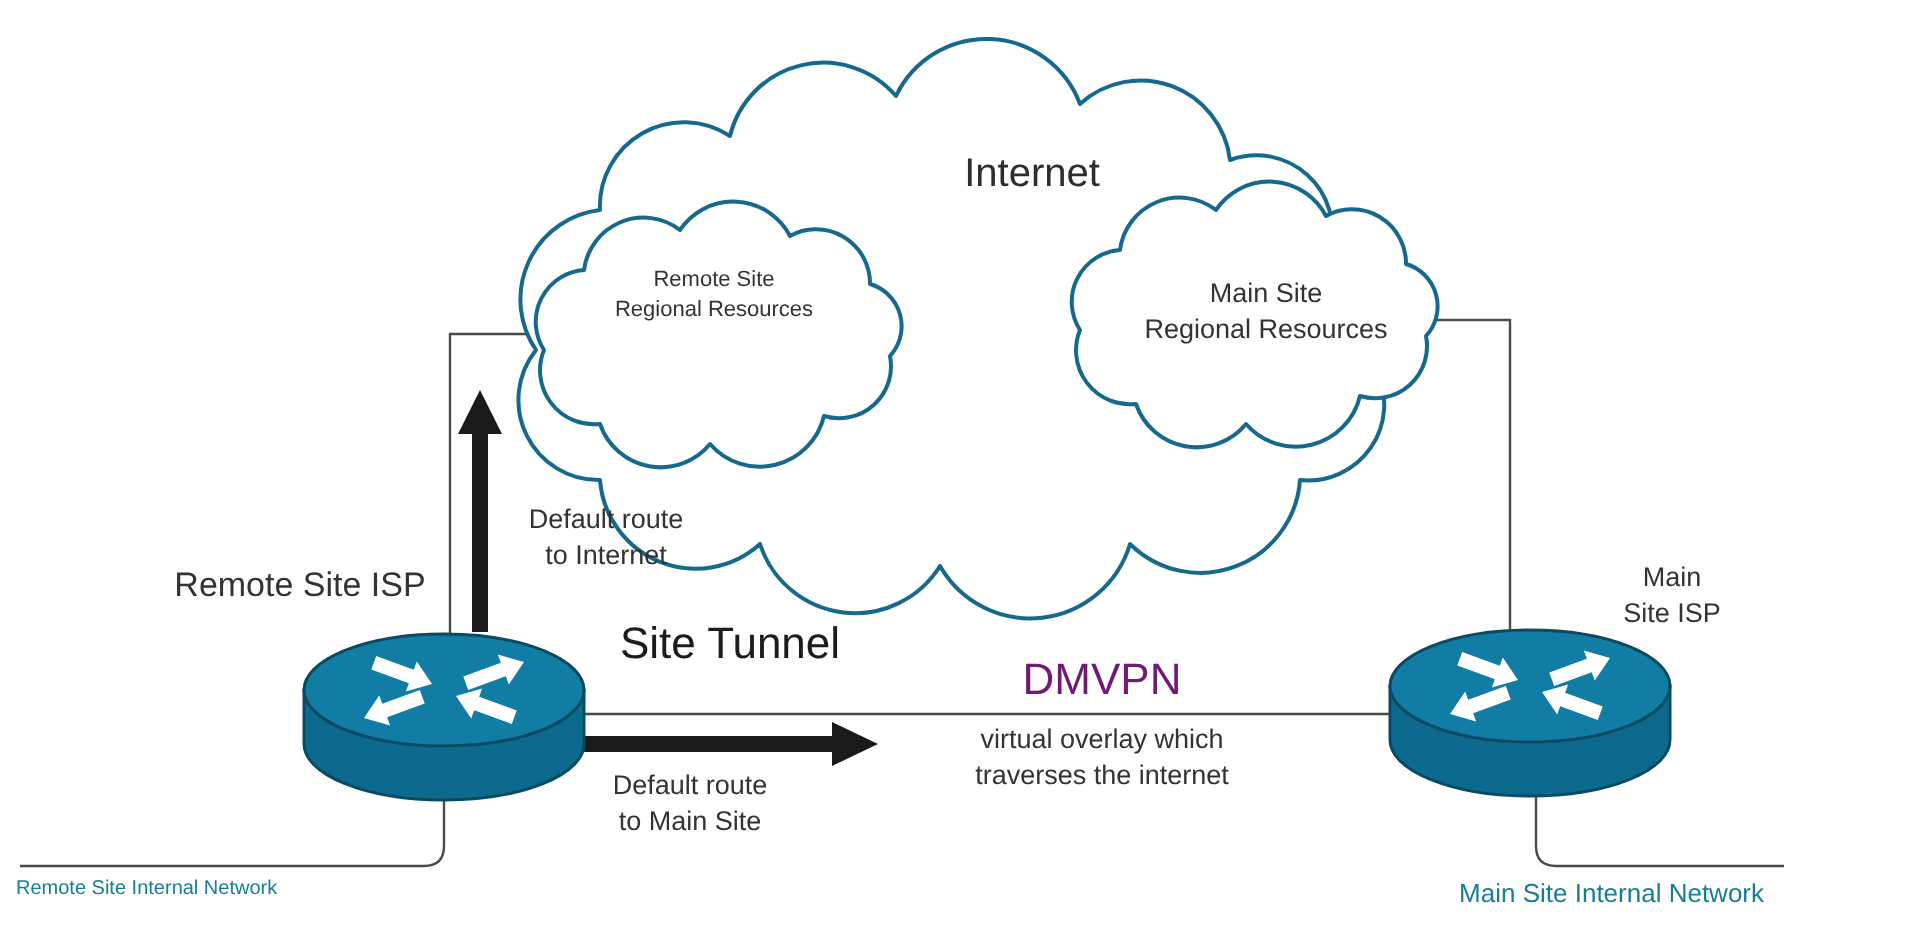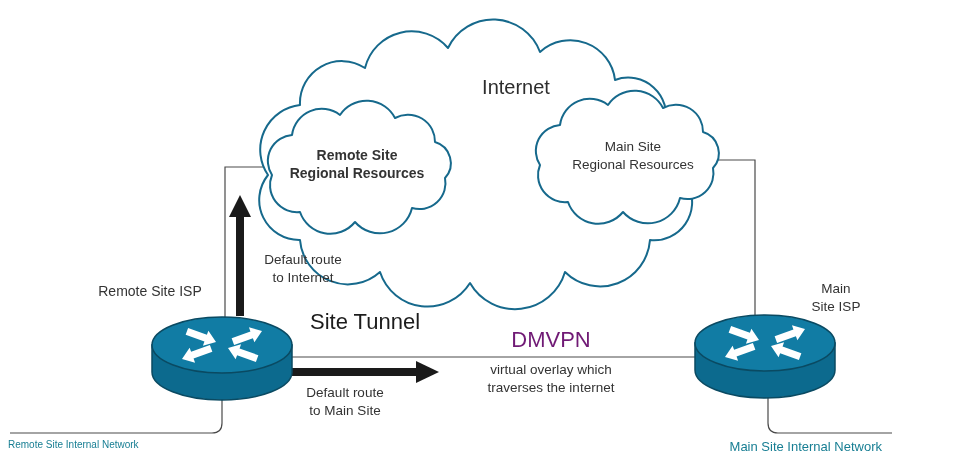--- a/index.html
+++ b/index.html
@@ -15,23 +15,23 @@
   .ahead { fill:#1a1a1a; stroke:none; }
   .rbody { fill:#0c6a8e; stroke:#0a4a62; stroke-width:1.5; }
   .rtop  { fill:#117ca4; stroke:#0a4a62; stroke-width:1.5; }
   .warrow { fill:#ffffff; stroke:none; }
   
   .lbl {
     position:absolute; color:#333333; text-align:center;
     white-space:pre-line; line-height:1.32; pointer-events:none;
   }
   .internet       { left:516px; top:74px;  transform:translateX(-50%); font-size:20px; color:#2d2d2d; }
-  .remote-regional{ left:357px; top:146px; transform:translateX(-50%); font-size:14px;font-weight:bold; }
+  .remote-regional{ left:357px; top:133px; transform:translateX(-50%); font-size:11px; }
   .main-regional  { left:633px; top:138px; transform:translateX(-50%); font-size:13.5px; }
-  .remote-isp     { left:150px; top:282px; transform:translateX(-50%); font-size:14px; }
+  .remote-isp     { left:150px; top:282px; transform:translateX(-50%); font-size:17px; }
   .main-isp       { left:836px; top:280px; transform:translateX(-50%); font-size:13.5px; }
   .def-internet   { left:303px; top:251px; transform:translateX(-50%); font-size:13.5px; }
   .split-tunnel   { left:365px; top:307px; transform:translateX(-50%); font-size:22px; color:#1c1c1c; }
   .dmvpn          { left:551px; top:325px; transform:translateX(-50%); font-size:22px; color:#701a75;text-align:center; }
   .dmvpn-sub      { left:551px; top:361px; transform:translateX(-50%); font-size:13.5px; }
   .def-main       { left:345px; top:384px; transform:translateX(-50%); font-size:13.5px; }
   .remote-internal{ left:8px;   top:438px; font-size:10px; color:#177e93; text-align:left; }
   .main-internal  { right:10px; top:438px; font-size:13px; color:#177e93; text-align:center; }
 </style>
 </head>

